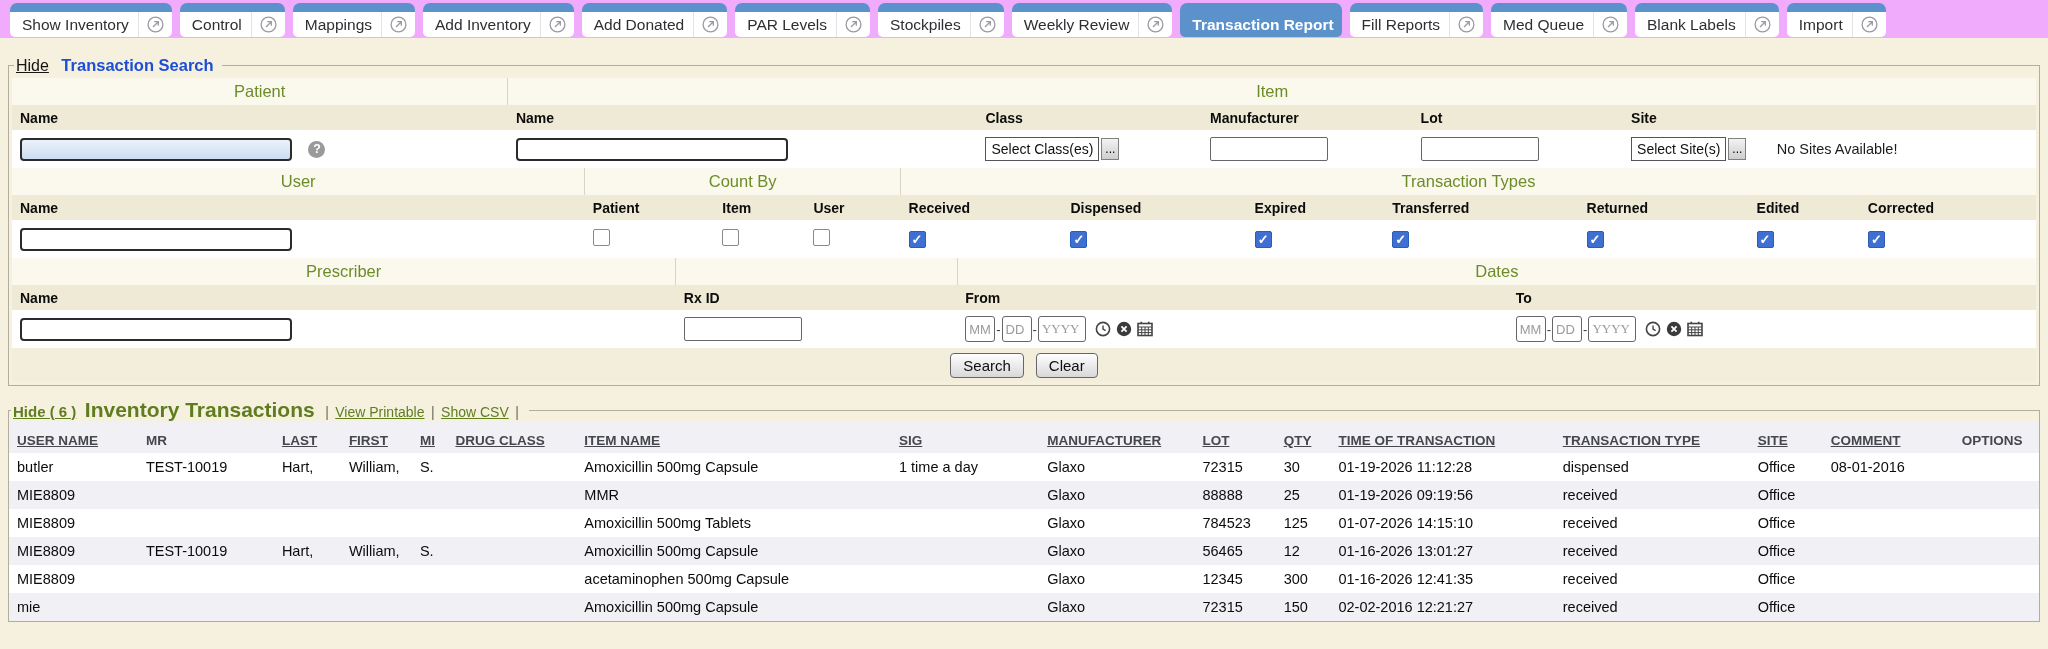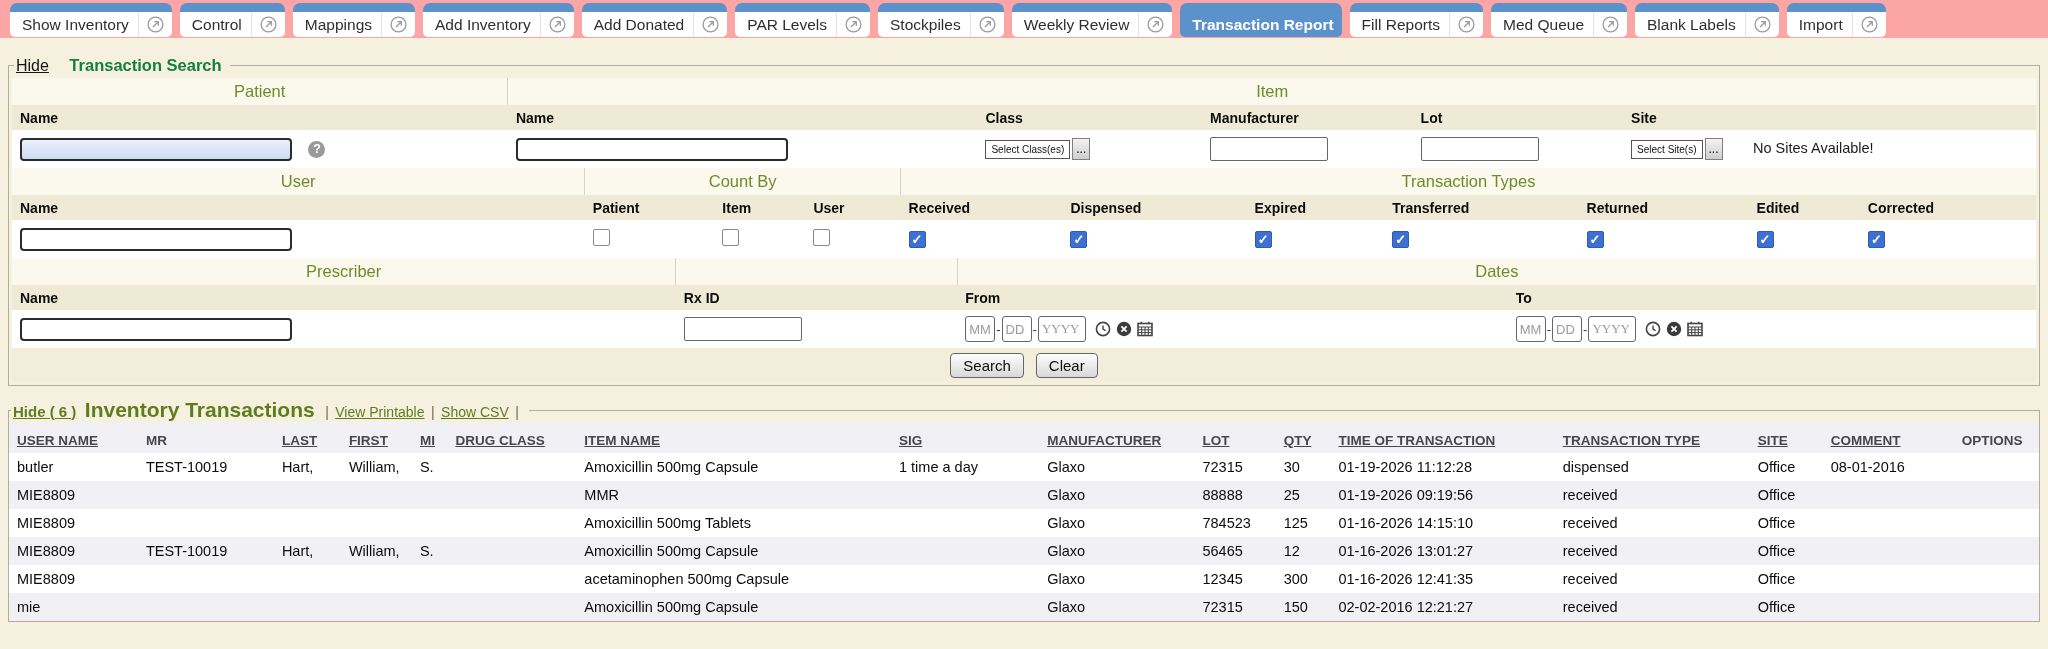--- a/index.html
+++ b/index.html
@@ -5,57 +5,57 @@
   * { box-sizing: border-box; }
   html,body { margin:0; padding:0; }
   body {
     width:2048px; height:649px; overflow:hidden;
     background:#f5f1de;
     font-family:"Liberation Sans", sans-serif;
     color:#111;
   }
   
   .tabbar {
-    background:#fca5a5; height:38px; width:100%;
+    background:#f0abfc; height:38px; width:100%;
     display:flex; align-items:flex-start; gap:8px;
     padding:3px 0 0 10px;
     text-align:center;
   }
   .tab { display:flex; flex-direction:column; border-radius:7px 7px 5px 5px; overflow:hidden; cursor:pointer; flex:0 0 auto; }
   .tab-cap { height:9px; background:#5b92cc; }
   .tab-body { background:#fff; display:flex; align-items:center; height:25px; padding:0 8px 0 12px; }
   .tab-label { font-size:15.5px; color:#2e2e33; white-space:nowrap; }
   .tab-ext { display:flex; align-items:center; margin-left:9px; padding-left:8px; height:100%; border-left:1px solid #e3e3e8; }
   .tab.active .tab-body { background:#5b92cc; }
   .tab.active .tab-label { color:#fff; font-weight:bold; }
   
   fieldset.fs { border:1px solid #b1ae9e; margin:18px 8px 0 8px; padding:3px; }
   fieldset.fs legend { padding:0 8px 0 2px; margin-left:2px; white-space:nowrap; }
   .hide1 { color:#141414; font-weight:normal; font-size:16px; text-decoration:underline; cursor:pointer; }
-  .t1 { color:#15803d; font-weight:bold; font-size:16.5px; margin-left:16px; }
+  .t1 { color:#1d4ed8; font-weight:bold; font-size:16.5px; margin-left:8px; }
   fieldset.fs2 { padding:0; margin-top:12px; }
   .hide2 { color:#5f7d1f; font-weight:bold; font-size:15px; text-decoration:underline; cursor:pointer; }
   .t2 { color:#5f7d1f; font-weight:bold; font-size:21px; margin:0 4px; }
   .sep { color:#6b6b5a; font-size:14px; margin:0 2px; }
   .plink { color:#5f7d1f; font-size:14px; text-decoration:underline; cursor:pointer; }
   
   table.grid { width:100%; border-collapse:collapse; table-layout:fixed; }
   table.grid td { overflow:hidden; white-space:nowrap; vertical-align:middle; }
   tr.secrow td { background:#fbf9ed; color:#6b8c28; font-size:16.5px; text-align:center; height:27px; }
   tr.secrow td.div { border-left:1px solid #d8d5c6; }
   tr.lblrow td { background:#eeead5; color:#0c0c0c; font-weight:bold; font-size:14px; height:25px; padding:0 8px; }
   tr.inprow td { background:#fff; height:38px; padding:0 8px; }
   input { font-family:"Liberation Sans", sans-serif; }
   input.txt { height:23px; border:2px solid #2b2b2b; border-radius:4px; background:#fff; width:272px; font-size:14px; padding:1px 6px; outline:none; }
   input.blue { background:linear-gradient(#eaf1fb,#cdddf2); }
   input.thin { border:1px solid #666; border-radius:2px; height:24px; width:118px; font-size:14px; padding:1px 5px; outline:none; }
   .help { display:inline-block; width:17px; height:17px; border-radius:50%; background:#9a9a9a; color:#fff; font-weight:bold; font-size:12.5px; text-align:center; line-height:17px; margin-left:12px; vertical-align:middle; cursor:pointer; }
   .help::after { content:"?"; }
   .sel-wrap { display:inline-flex; align-items:center; }
-  .sel-txt { border:1px solid #555; background:#fff; font-size:10px; padding:3px 5px; }
+  .sel-txt { border:1px solid #555; background:#fff; font-size:14px; padding:3px 5px; }
   .dots-btn { border:1px solid #808080; background:linear-gradient(#f2f2f2,#cfcfcf); font-size:12px; padding:2px 3px; margin-left:2px; cursor:pointer; font-family:inherit; line-height:1; height:22px; }
   .no-sites { font-size:14.5px; color:#1c1c1c; margin-left:26px; }
   .cb { display:inline-block; width:17px; height:17px; border:1px solid #8a8a8a; border-radius:2px; background:#fff; cursor:pointer; }
   .cb.checked { background:#3e6fd3; border-color:#2f5cb8; color:#fff; font-size:13px; font-weight:bold; text-align:center; line-height:16px; }
   .cb.checked::after { content:"\2713"; }
   .datewrap { display:inline-flex; align-items:center; }
   input.dfld { border:1px solid #666; border-radius:3px; height:26px; font-size:13px; color:#333; padding:1px 3px; outline:none; }
   input.dfld::placeholder { color:#9a9a9a; }
   .w-mm,.w-dd { width:30px; } .w-yy { width:48px;font-family:Liberation Serif, serif; }
   .dsep::after { content:"-"; }
@@ -568,21 +568,21 @@
           <td></td>
           <td></td>
           <td></td>
           <td></td>
           <td></td>
           <td>Amoxicillin 500mg Tablets</td>
           <td></td>
           <td>Glaxo</td>
           <td>784523</td>
           <td>125</td>
-          <td>01-16-2026 14:15:10</td>
+          <td>01-07-2026 14:15:10</td>
           <td>received</td>
           <td>Office</td>
           <td></td>
           <td></td>
         </tr>
 
         <tr class="datarow">
           <td>MIE8809</td>
           <td>TEST-10019</td>
           <td>Hart,</td>

